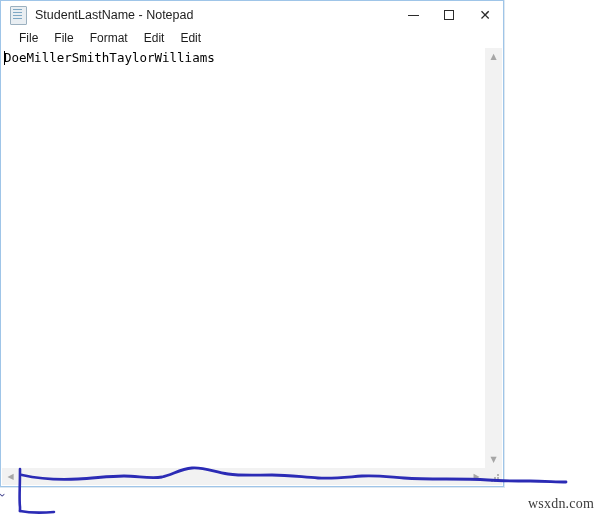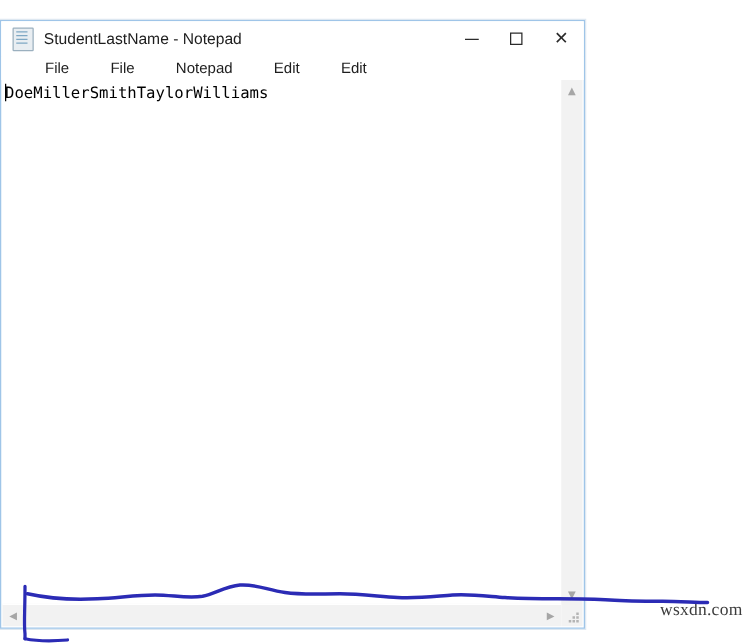--- a/index.html
+++ b/index.html
@@ -15,28 +15,28 @@
     position:absolute;left:0;top:462px;width:600px;height:53px;
     background:#ffffff;
   }
 
   #left-chevron{
     position:absolute;left:1px;top:489px;font-size:11px;color:#3a3a8a;
     transform:rotate(90deg);
   }
 
   #watermark{
-    position:absolute;right:6px;bottom:18px;
+    position:absolute;right:6px;bottom:3px;
     font-size:14px;color:#3c3c3c;letter-spacing:.2px;
     font-family:"Liberation Serif", serif;
   }
 
   
   #notepad-window{
-    position:absolute;left:0px;top:16px;width:468px;height:487px;
+    position:absolute;left:0px;top:0px;width:504px;height:487px;
     background:#ffffff;
     border:1px solid #9fc5e8;
     box-sizing:border-box;
     box-shadow:0 0 0 1px rgba(160,190,215,.35);
   }
   #titlebar{
     height:28px;display:flex;align-items:center;
     background:#ffffff;position:relative;
   }
   #title-icon{
@@ -54,21 +54,21 @@
     color:#2b2b2b;font-size:12px;
   }
   .glyph-min{display:block;width:11px;height:1px;background:#2b2b2b;}
   .glyph-max{display:block;width:10px;height:10px;border:1px solid #2b2b2b;box-sizing:border-box;}
   .glyph-close{display:block;font-size:14px;line-height:1;font-family:"DejaVu Sans",sans-serif;}
 
   #menubar{
     height:19px;display:flex;align-items:center;padding-left:10px;gap:0px;
     background:#ffffff;font-size:12px;color:#1d1d1d;
   }
-  .menu-item{padding:1px 8px 2px 8px;cursor:default;margin-left:17px;}
+  .menu-item{padding:1px 8px 2px 8px;cursor:default;}
 
   #editor-area{
     position:absolute;left:1px;top:47px;right:1px;bottom:1px;
     background:#ffffff;
     padding-left:16px;
   }
   #text-content{
     position:absolute;left:2px;top:1px;right:18px;bottom:18px;
     font-family:"DejaVu Sans Mono", monospace;
     font-size:12.5px;color:#000;
@@ -144,21 +144,21 @@
       </div>
       <div class="wc" id="wc-close">
         <span class="glyph-close">✕</span>
       </div>
     </div>
   </div>
 
   <div id="menubar">
     <div class="menu-item">File</div>
     <div class="menu-item">File</div>
-    <div class="menu-item">Notepad</div>
+    <div class="menu-item">Format</div>
     <div class="menu-item">Edit</div>
     <div class="menu-item">Edit</div>
   </div>
 
   <div id="editor-area">
     <div id="text-content"><span id="caret"></span><span>DoeMillerSmithTaylorWilliams</span></div>
 
     <div id="vscroll">
       <div class="sb-arrow" id="vs-up">▲</div>
       <div class="sb-arrow" id="vs-down">▼</div>

